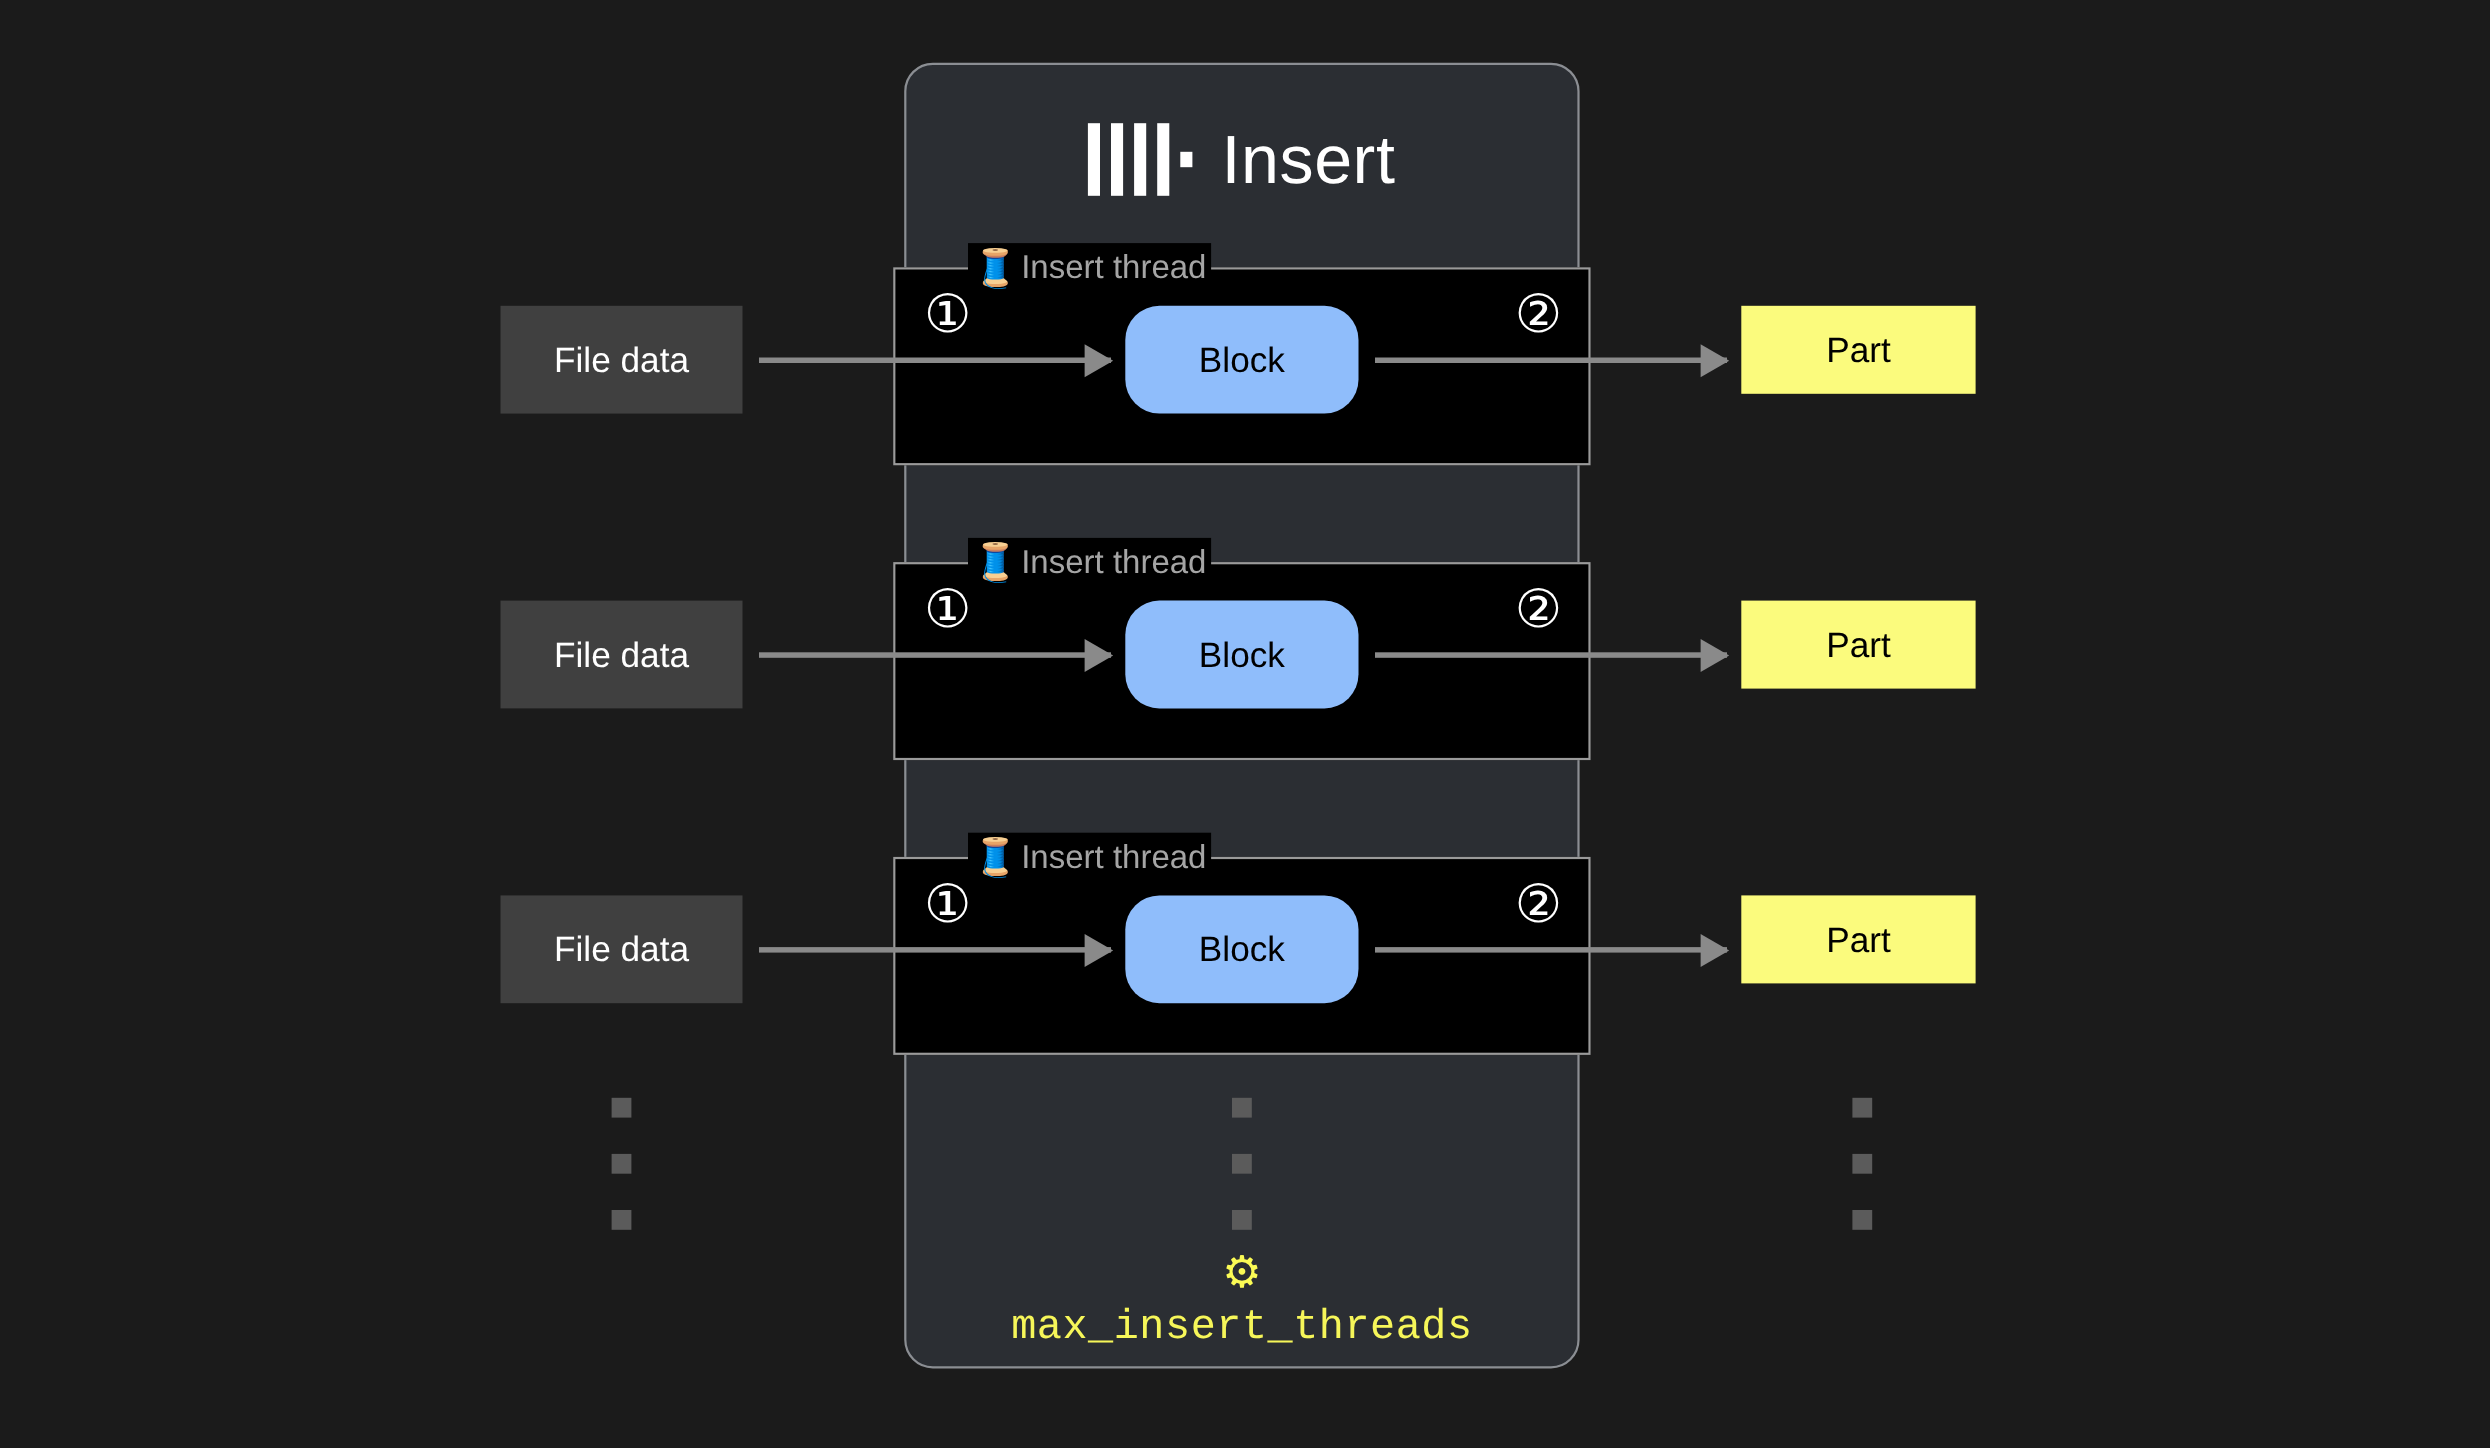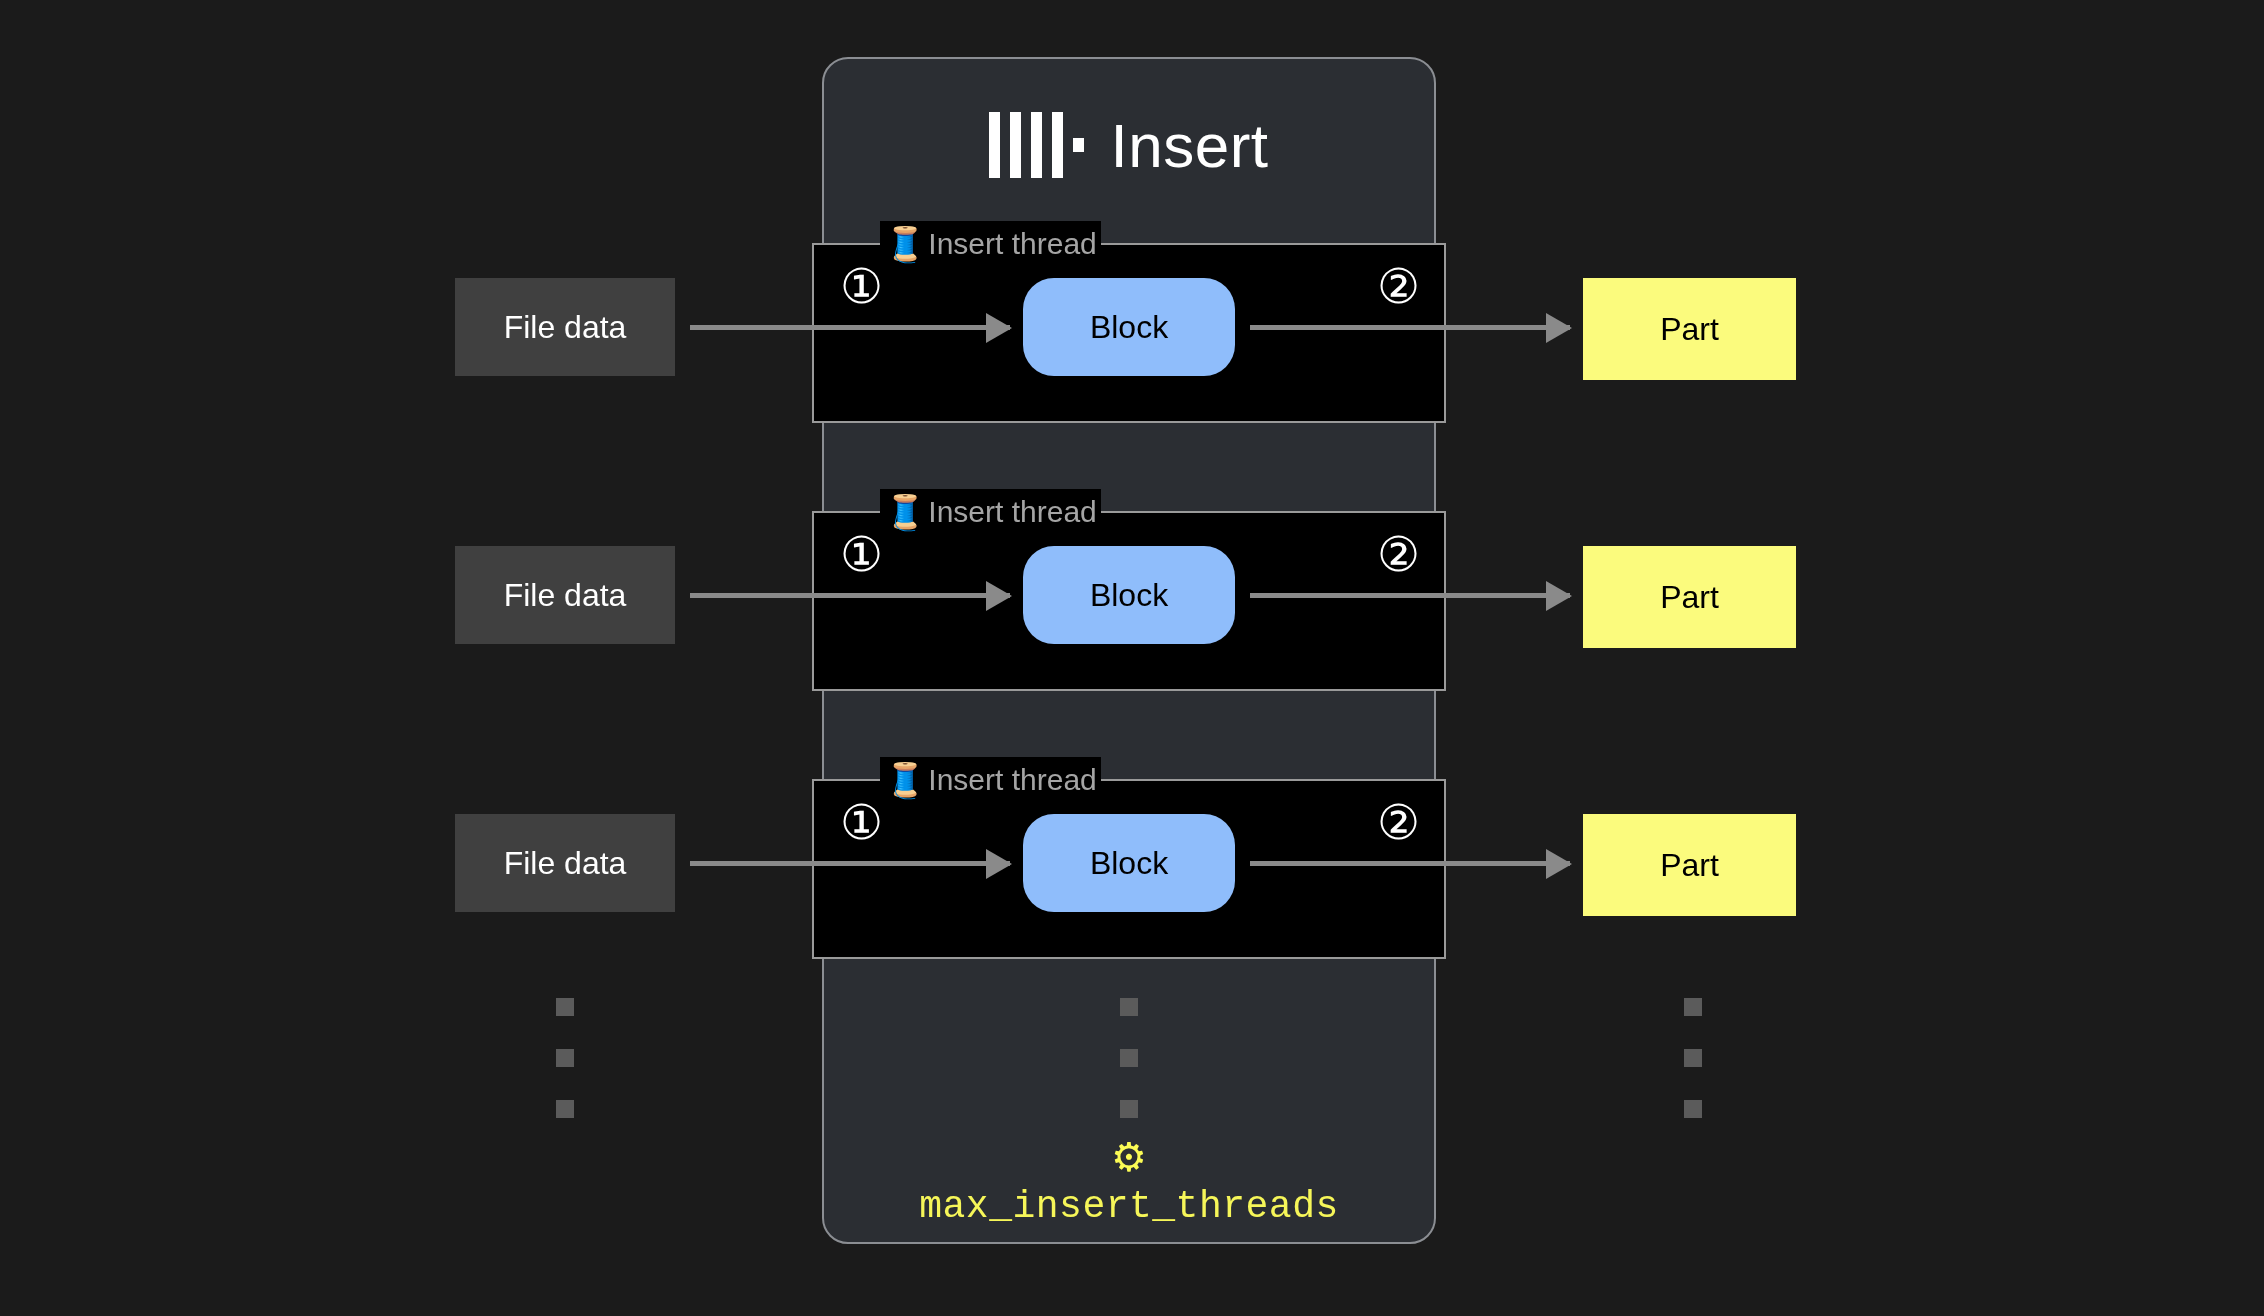--- a/index.html
+++ b/index.html
@@ -132,21 +132,21 @@
     width: 212px;
     height: 98px;
     background: #8fbdfb;
     color: #000000;
     left: 1023px;
     border-radius: 31px;
   }
   .part-box {
     left: 1583px;
     width: 213px;
-    height: 102px;
+    height: 80px;
     background: #fbfb7d;
     color: #000000;
   }
 
   .row1 { top: 278px; }
   .row2 { top: 546px; }
   .row3 { top: 814px; }
 
   
   .arrow {

